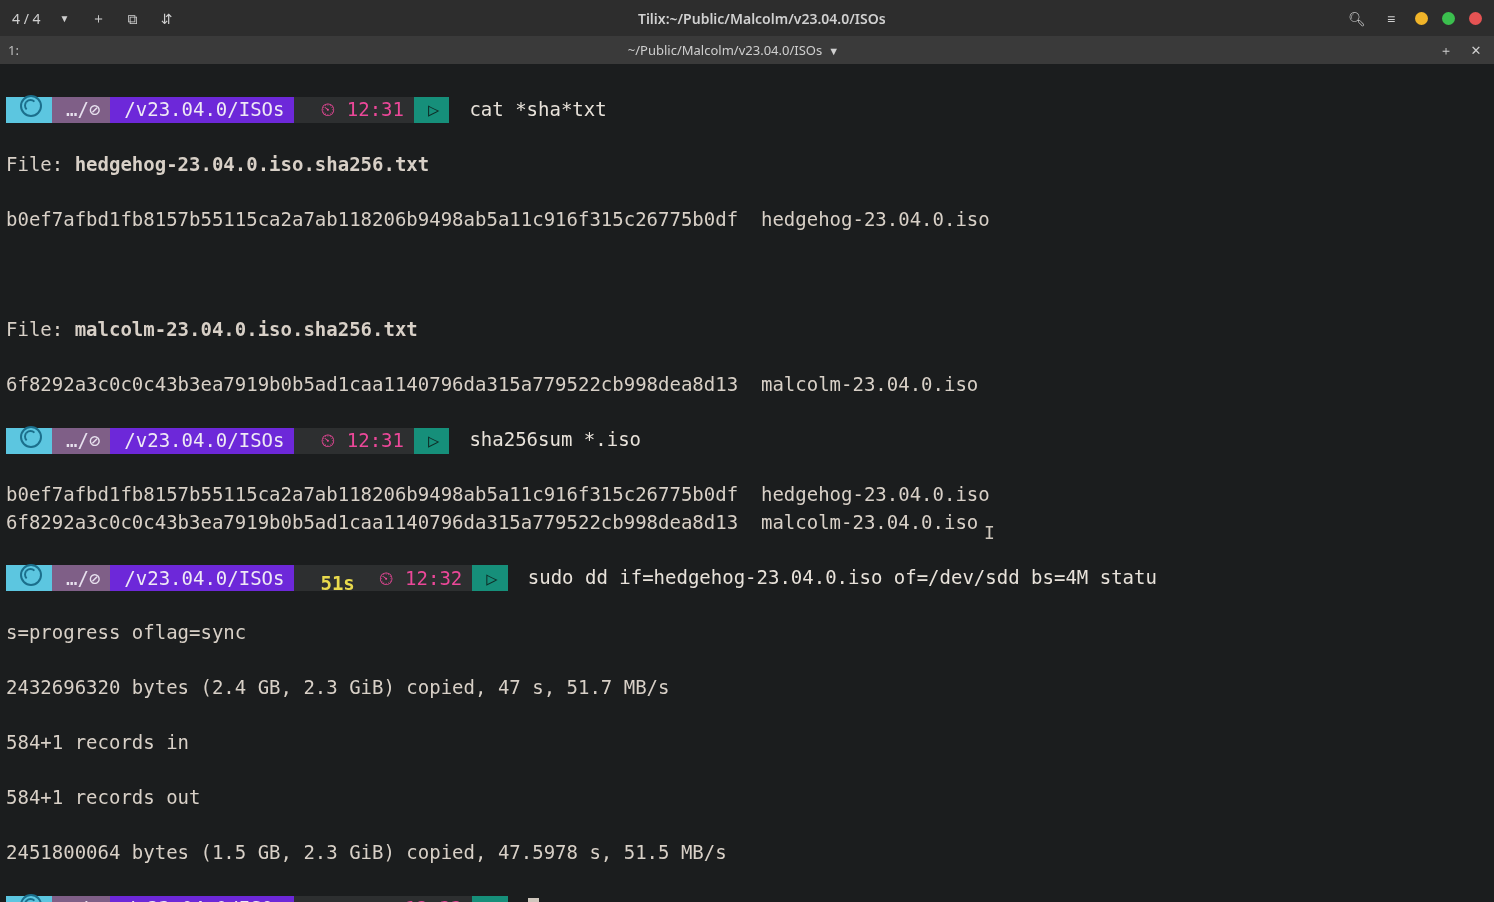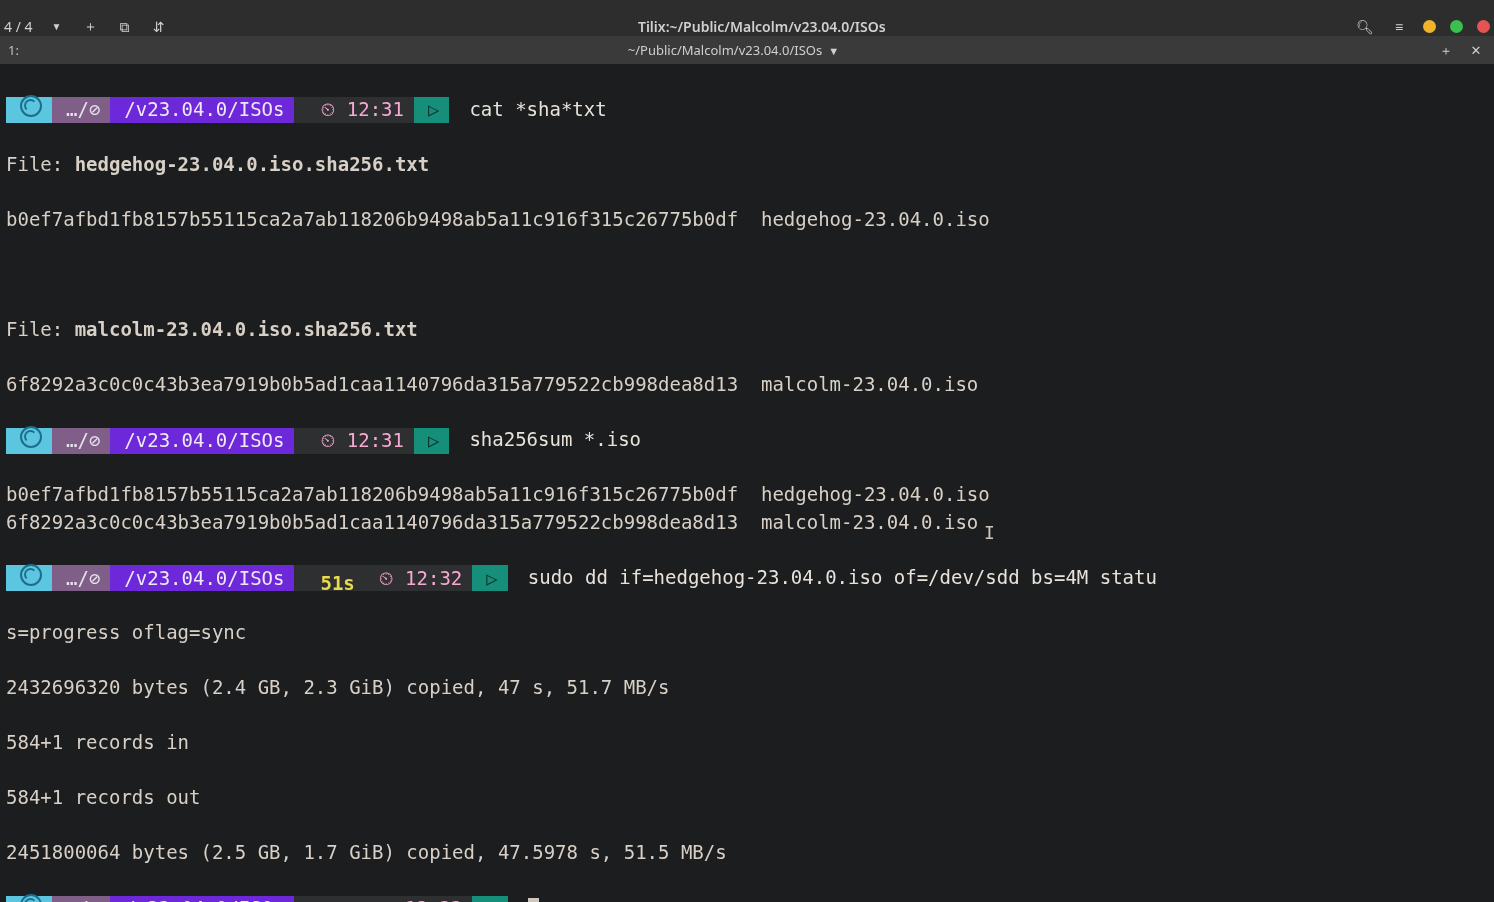--- a/index.html
+++ b/index.html
@@ -8,22 +8,22 @@
     font-family:ui-monospace,Menlo,Consolas,"DejaVu Sans Mono",monospace;
     font-size:19px;
     color:#d8d0c7;
     overflow:hidden;
   }
   
   .titlebar{
     height:36px;
     background:#2d2d2d;
     display:flex;
-    align-items:flex-end;
-    padding:0 4px;
+    align-items:center;
+    padding:0 12px;
     color:#d0d0d0;
     font-family:system-ui,"Segoe UI",Roboto,sans-serif;
     font-size:14px;
   }
   .titlebar .left  {display:flex;align-items:center;gap:14px;flex:0 0 auto;}
   .titlebar .mid   {flex:1;display:flex;justify-content:center;font-weight:600;}
   .titlebar .right {display:flex;align-items:center;gap:14px;flex:0 0 auto;}
   .iconbtn{width:20px;text-align:center;cursor:default;color:#cfcfcf;}
   .dot{width:13px;height:13px;border-radius:50%;display:inline-block;}
   .dot.y{background:#f0b429;} .dot.g{background:#3bbf4e;} .dot.r{background:#e55353;}
@@ -66,21 +66,21 @@
     color:inherit;
   }
   .seg.swirl {background:#5cc6e0;color:#5cc6e0;}
   .seg.swirl span{color:#08313c;}
   .seg.path1 {background:#7f5f87;color:#7f5f87;}
   .seg.path1 span{color:#e8e2ef;}
   .seg.path2 {background:#6d28d9;color:#a27cb0;}
   .seg.path2 span{color:#efe9f5;}
   .seg.gap   {background:#2d2f30;color:#2d2f30;padding:0 6px;}
   .seg.time  {background:#2d2f30;color:#2d2f30;}
-  .seg.time span{color:#f9a8d4;}
+  .seg.time span{color:#ec4899;}
   .seg.dur   {background:#2d2f30;color:#2d2f30;}
   .seg.dur span{color:#e9da4d;font-weight:600;margin-top:11px;}
   .seg.go    {background:#168f7a;color:#168f7a;}
   .seg.go span{color:#0e2d27;}
   .seg.last::after{display:none;}
   .cmd{color:#e8e2da;margin-left:20px;}
   .swirl-glyph{display:inline-block;width:18px;height:18px;border:2.5px solid #1b6f8c;border-radius:50%;position:relative;}
   .swirl-glyph::after{content:"";position:absolute;left:2px;top:2px;width:9px;height:9px;border:2.5px solid #1b6f8c;border-radius:50%;border-right-color:transparent;border-bottom-color:transparent;}
   .tri{color:#0e3830;}
   .bold{font-weight:700;}
@@ -131,17 +131,17 @@
 <div><span>File: </span><span class="bold">malcolm-23.04.0.iso.sha256.txt</span></div>
 <div>6f8292a3c0c0c43b3ea7919b0b5ad1caa1140796da315a779522cb998dea8d13  malcolm-23.04.0.iso</div>
 <div><span class="prompt"><span class="seg swirl"><span><span class="swirl-glyph"></span></span></span><span class="seg path1"><span>…/⊘</span></span><span class="seg path2"><span>/v23.04.0/ISOs</span></span><span class="seg gap"></span><span class="seg time"><span><span>⏲</span> <span>12:31</span></span></span><span class="seg go last"><span class="tri">▷</span></span></span><span class="cmd">sha256sum *.iso</span></div>
 <div>b0ef7afbd1fb8157b55115ca2a7ab118206b9498ab5a11c916f315c26775b0df  hedgehog-23.04.0.iso
 6f8292a3c0c0c43b3ea7919b0b5ad1caa1140796da315a779522cb998dea8d13  malcolm-23.04.0.iso</div>
 <div><span class="prompt"><span class="seg swirl"><span><span class="swirl-glyph"></span></span></span><span class="seg path1"><span>…/⊘</span></span><span class="seg path2"><span>/v23.04.0/ISOs</span></span><span class="seg gap"></span><span class="seg dur"><span>51s</span></span><span class="seg time"><span><span>⏲</span> <span>12:32</span></span></span><span class="seg go last"><span class="tri">▷</span></span></span><span class="cmd">sudo dd if=hedgehog-23.04.0.iso of=/dev/sdd bs=4M statu</span></div>
 <div>s=progress oflag=sync</div>
 <div>2432696320 bytes (2.4 GB, 2.3 GiB) copied, 47 s, 51.7 MB/s</div>
 <div>584+1 records in</div>
 <div>584+1 records out</div>
-<div>2451800064 bytes (2.5 GB, 1.7 GiB) copied, 47.5978 s, 51.5 MB/s</div>
+<div>2451800064 bytes (1.5 GB, 2.3 GiB) copied, 47.5978 s, 51.5 MB/s</div>
 <div><span class="prompt"><span class="seg swirl"><span><span class="swirl-glyph"></span></span></span><span class="seg path1"><span>…/⊘</span></span><span class="seg path2"><span>/v23.04.0/ISOs</span></span><span class="seg gap"></span><span class="seg dur"><span>47s</span></span><span class="seg time"><span><span>⏲</span> <span>12:33</span></span></span><span class="seg go last"><span class="tri">▷</span></span></span><span class="cursorblk"></span></div>
 </div>
 
 <span class="ibeam">𝙸</span>
 
 </body></html>

